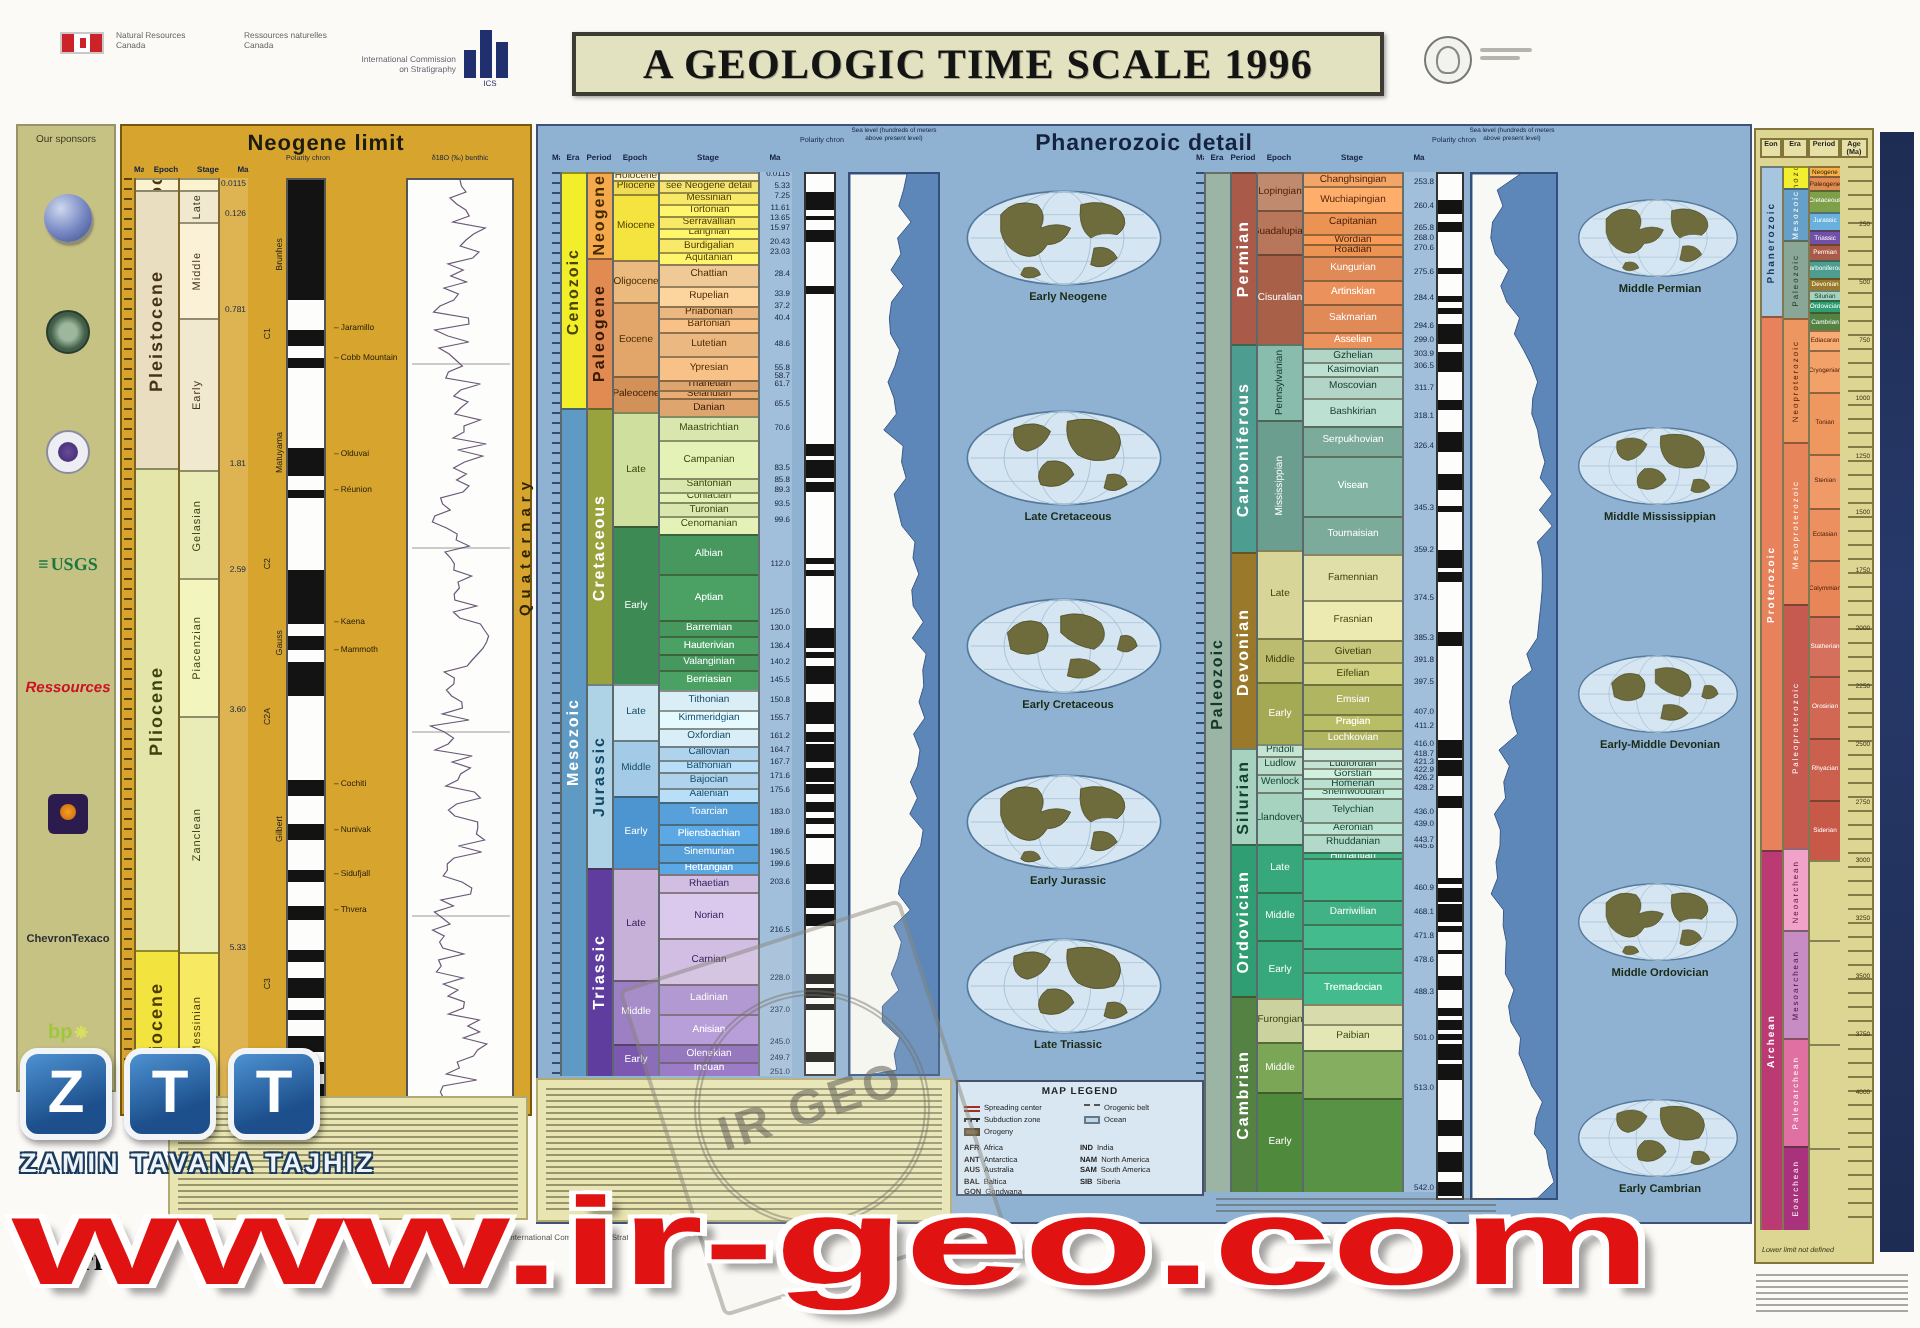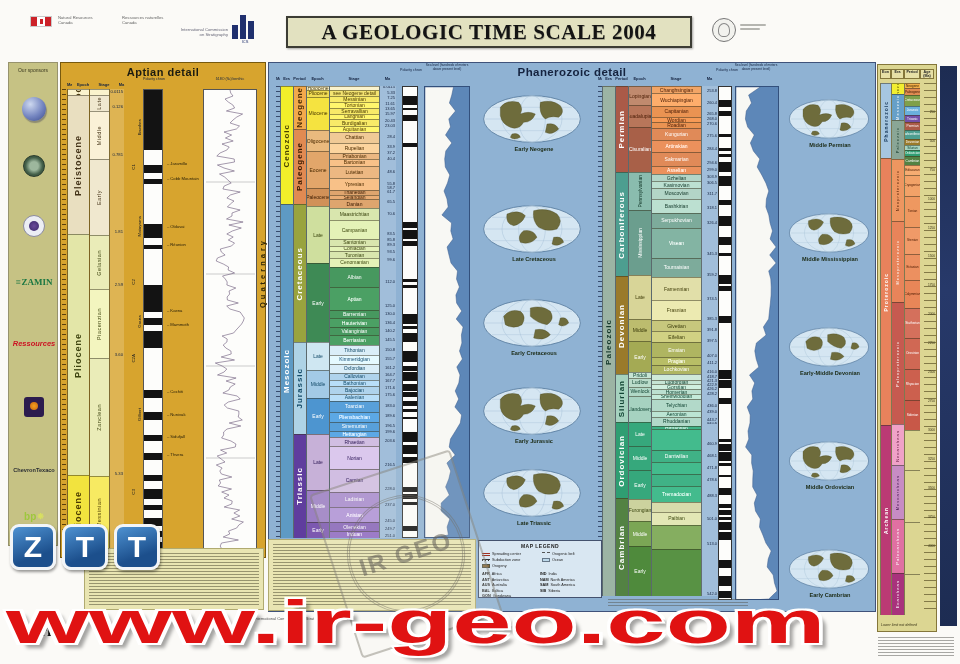--- a/index.html
+++ b/index.html
@@ -160,52 +160,52 @@
 on Stratigraphy</div>
   <div class="abs" style="left:232px;top:13px">
     <div class="ics-logo">
         <i></i>
         <i></i>
         <i></i>
       </div>
     <div class="ics-abbr">ICS</div>
   </div>
   <div class="abs title-box">
-    <span>A GEOLOGIC TIME SCALE 2004</span>
+    <span>A GEOLOGIC TIME SCALE 1996</span>
   </div>
   <div class="abs gsc-circle"></div>
   <div class="abs" style="left:740px;top:24px;width:26px">
     <div class="tinyline" style="width:26px"></div>
       <div class="tinyline" style="width:20px"></div>
   </div>
 
   <div class="abs sponsors">
     <div class="sponsors-title">Our sponsors</div>
     <div id="sponsor-items" style="position:absolute;inset:0">
         <div class="sponsor sp-globe" style="top: 34px;">
           <i></i>
         </div>
         <div class="sponsor sp-seal-dark" style="top: 92px;">
           <i></i>
         </div>
         <div class="sponsor sp-seal-light" style="top: 152px;">
           <i></i>
         </div>
-        <div class="sponsor sp-usgs" style="top: 214px;">ZAMIN</div>
+        <div class="sponsor sp-usgs" style="top: 214px;">USGS</div>
         <div class="sponsor sp-exxon" style="top: 276px;">Ressources</div>
         <div class="sponsor sp-square" style="top: 334px;">
           <i></i>
         </div>
         <div class="sponsor sp-chevron" style="top: 404px;">ChevronTexaco</div>
         <div class="sponsor sp-bp" style="top: 448px;">bp</div>
       </div>
   </div>
 
   <div class="abs neo-panel">
-    <div class="panel-title neo-title">Aptian detail</div>
+    <div class="panel-title neo-title">Neogene limit</div>
     <div class="hdr-row" style="left:6px;top:19px;width:62px">
       <i style="width:5px">Ma</i>
       <i style="width:22px">Epoch</i>
       <i style="width:20px">Stage</i>
       <i style="width:15px">Ma</i>
     </div>
     <div class="minihdr" style="left:76px;top:14px;width:34px">Polarity chron</div>
     <div class="minihdr" style="left:142px;top:14px;width:54px">δ18O (‰) benthic</div>
     <div class="neo-tickcol"></div>
     <div class="neo-cols" id="neo-cols">
@@ -1242,19 +1242,20 @@
       <div class="ztt-tile">
           <span>Z</span>
         </div>
       <div class="ztt-tile">
           <span>T</span>
         </div>
       <div class="ztt-tile">
           <span>T</span>
         </div>
     </div>
+    <div class="ztt-name">ZAMIN TAVANA TAJHIZ</div>
   </div>
 
   <div class="canada-mark"><span>Pridoli</span><i></i></div>
 
   <div class="abs url">www.ir-geo.com</div>
 
 </div>
 
 </body></html>

